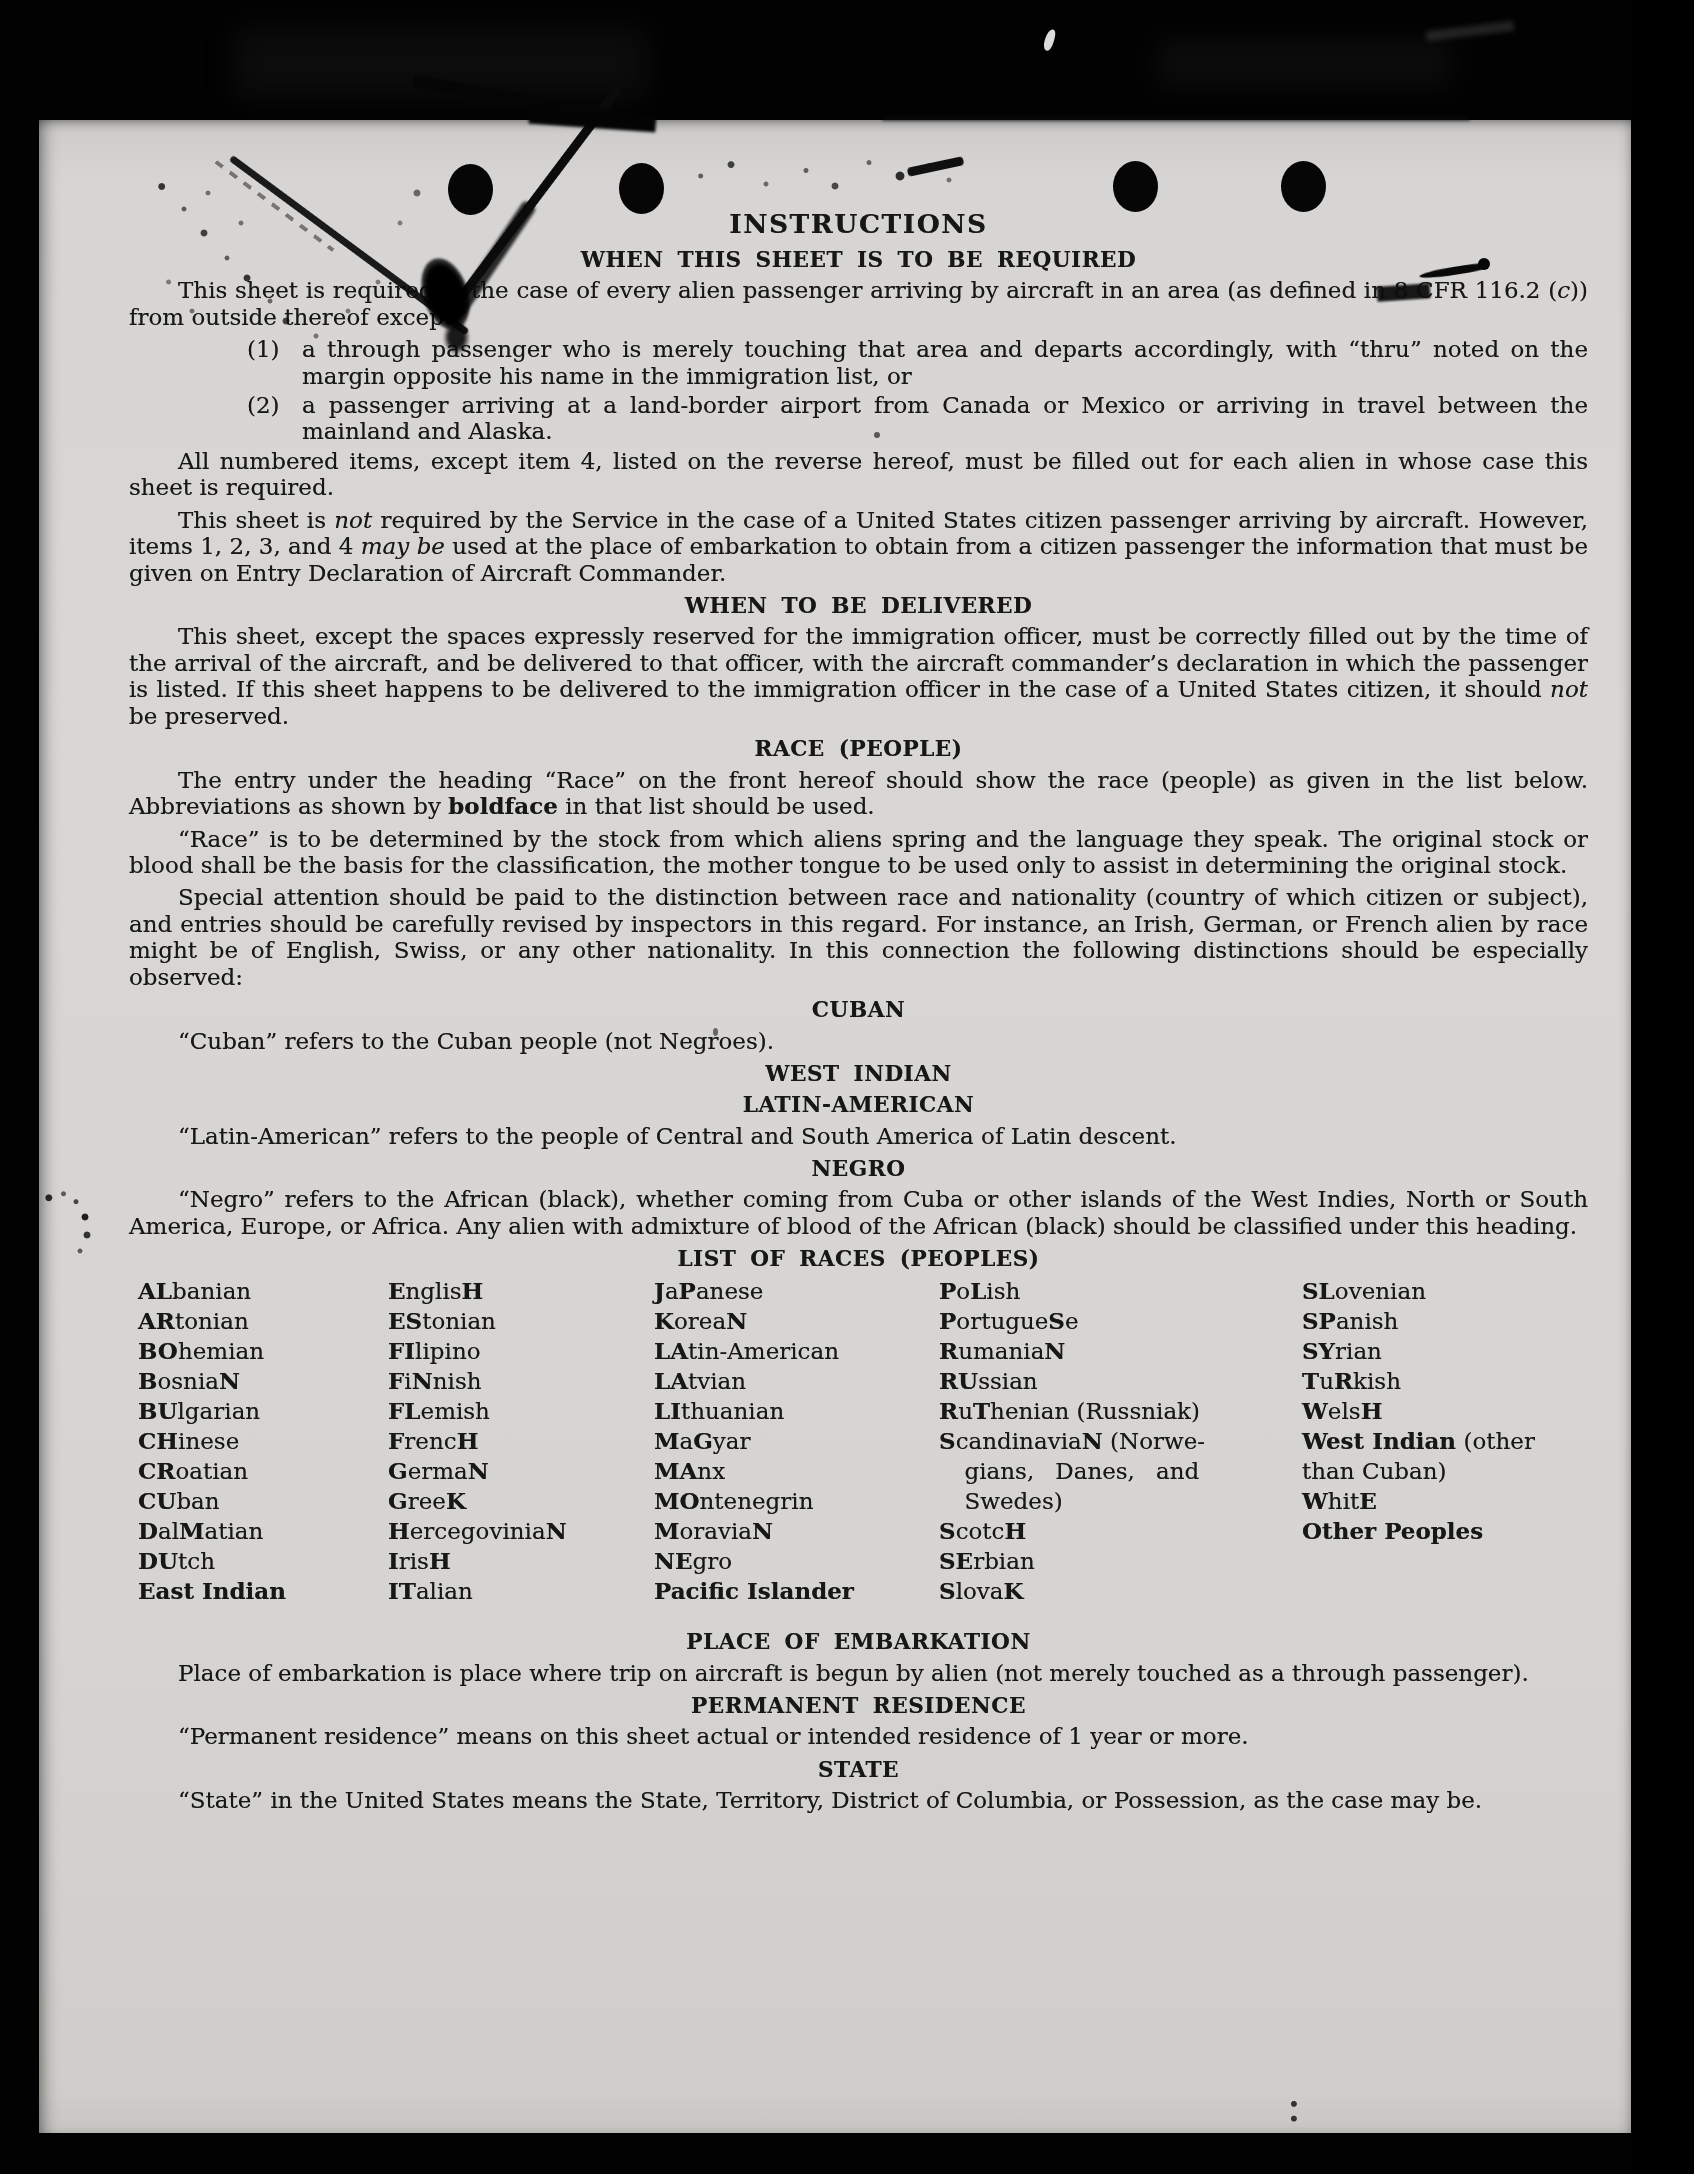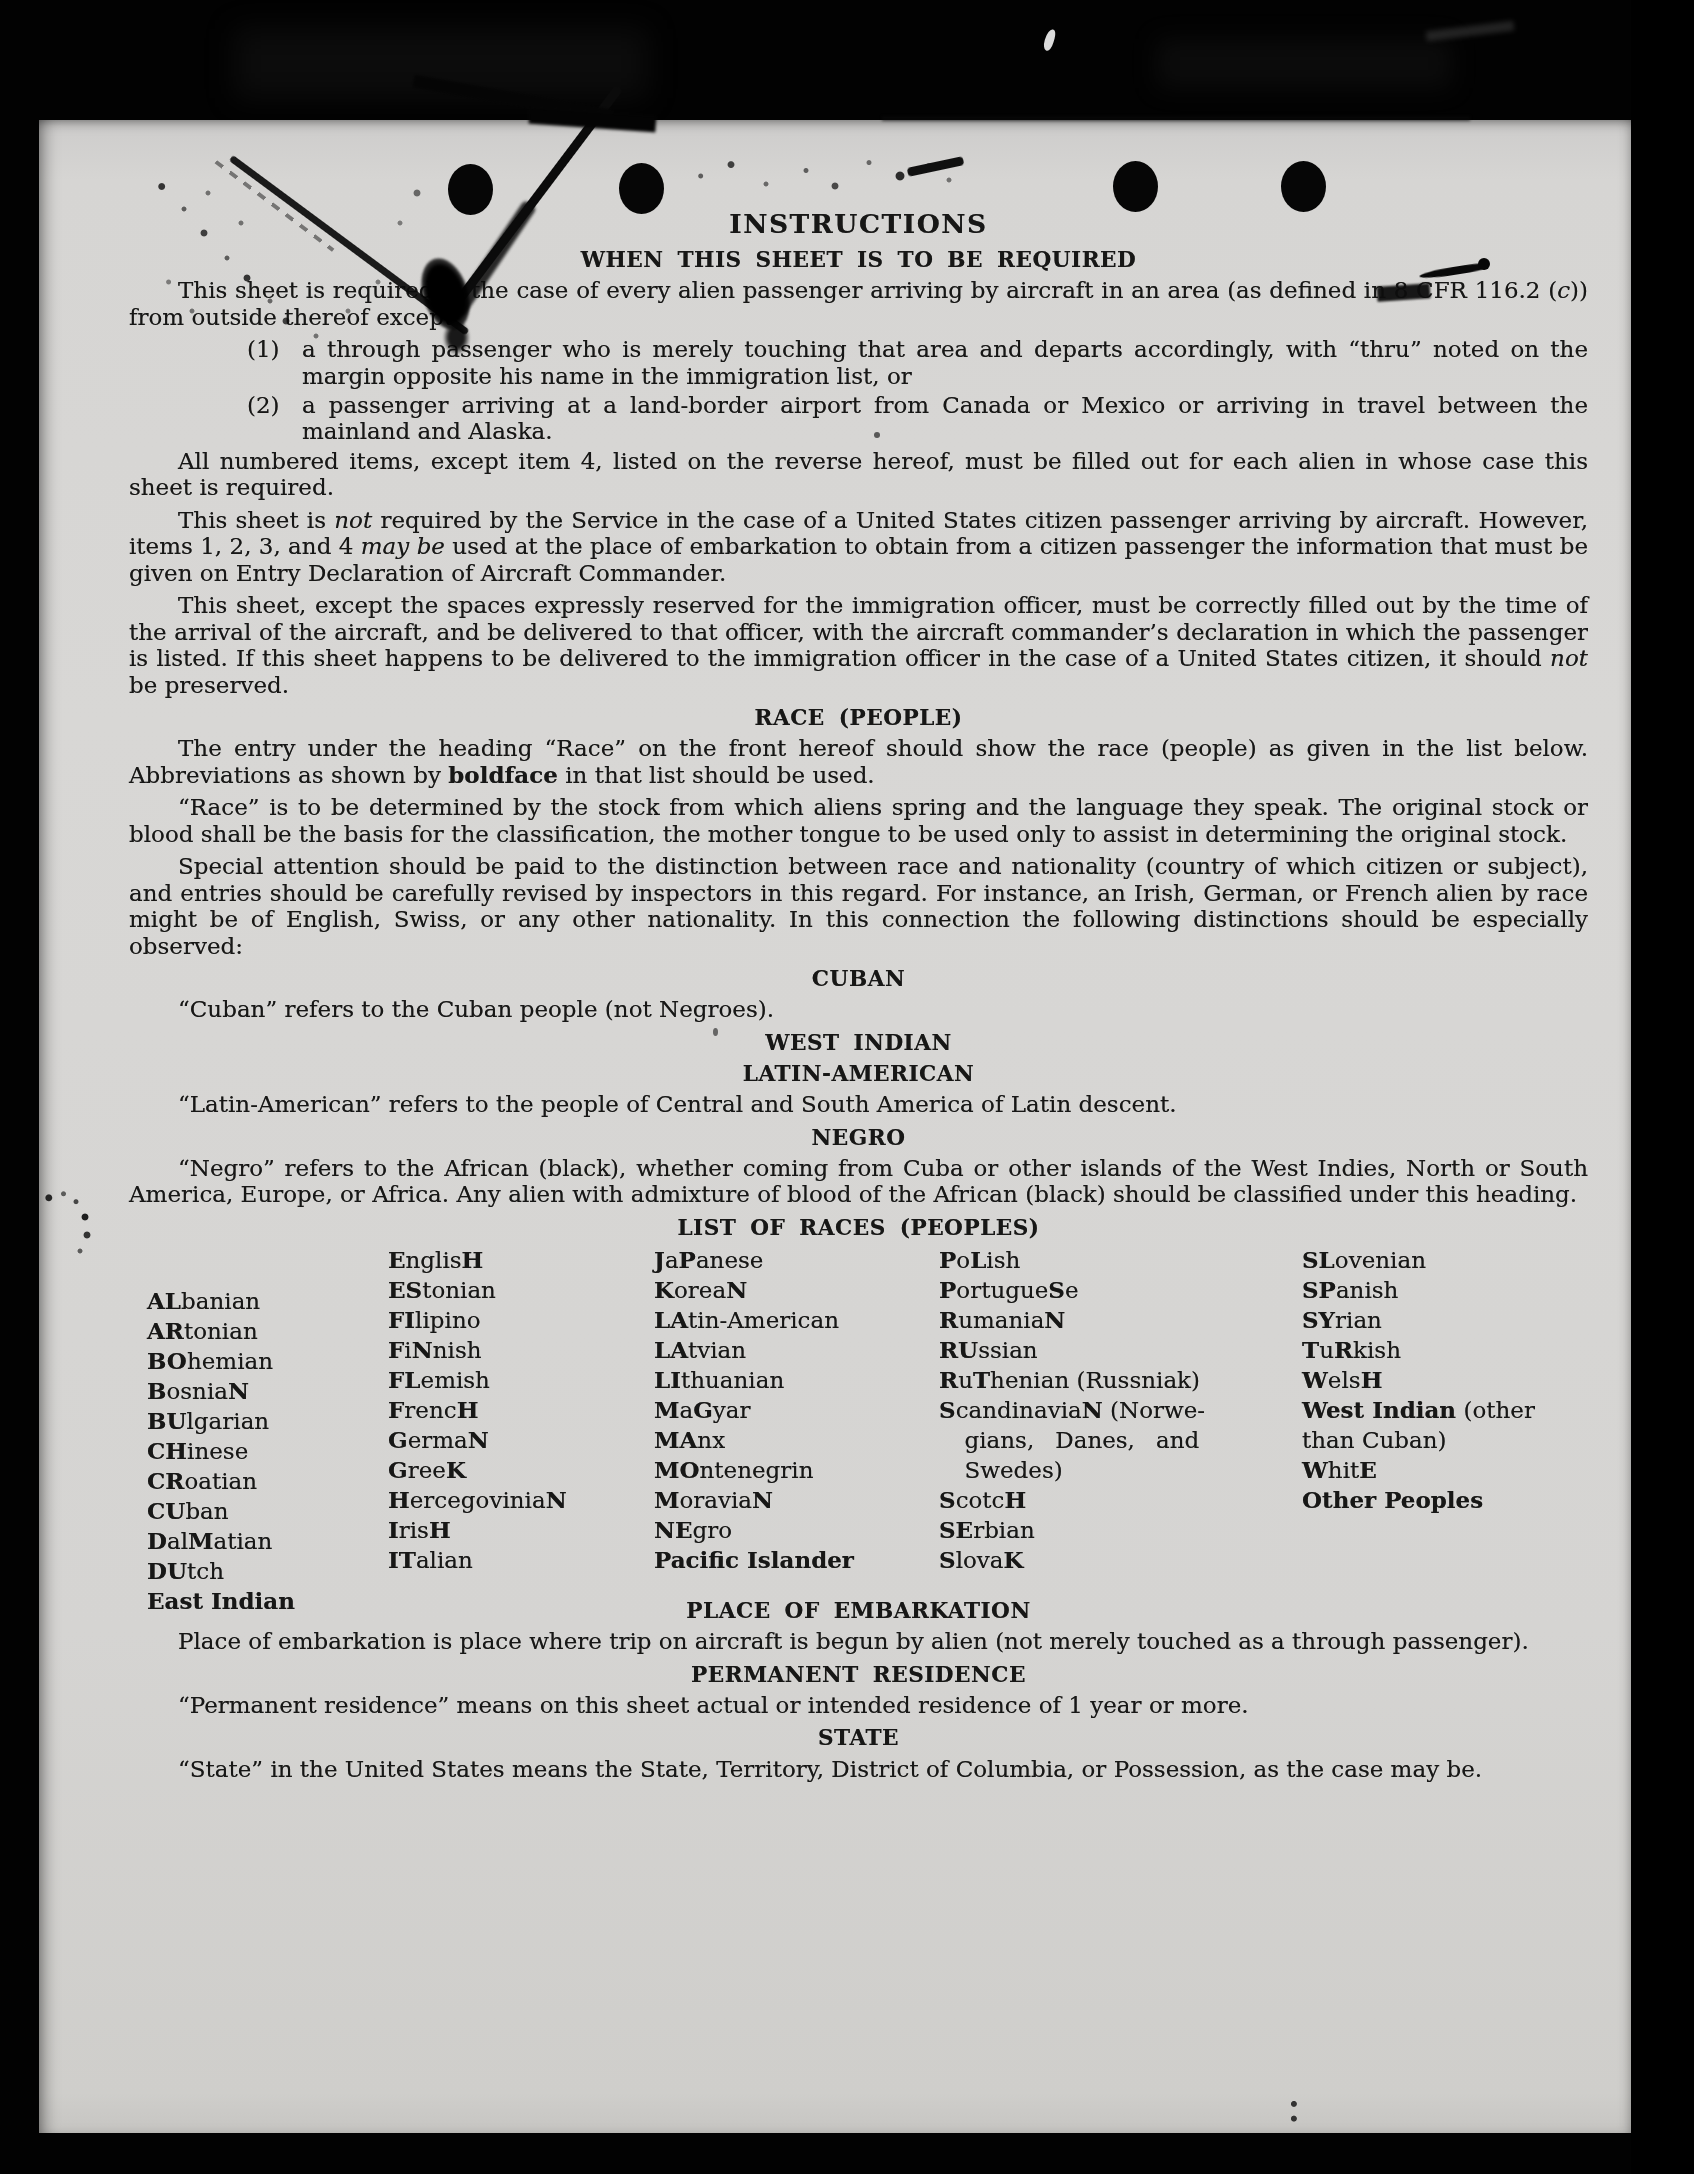--- a/index.html
+++ b/index.html
@@ -122,41 +122,42 @@
         <span><span>a through passenger who is merely touching that area and departs accordingly, with “thru” noted on the margin opposite his name in the immigration list, or</span></span>
       </div>
       <div class="item">
         <span class="num">(2)</span>
         <span><span>a passenger arriving at a land-border airport from Canada or Mexico or arriving in travel between the mainland and Alaska.</span></span>
       </div>
 
       <div class="p"><span>All numbered items, except item 4, listed on the reverse hereof, must be filled out for each alien in whose case this sheet is required.</span></div>
       <div class="p"><span>This sheet is </span><span class="i">not</span><span> required by the Service in the case of a United States citizen passenger arriving by aircraft.  However, items 1, 2, 3, and 4 </span><span class="i">may be</span><span> used at the place of embarkation to obtain from a citizen passenger the information that must be given on Entry Declaration of Aircraft Commander.</span></div>
 
+      <div class="h2">WHEN TO BE DELIVERED</div>
       <div class="p"><span>This sheet, except the spaces expressly reserved for the immigration officer, must be correctly filled out by the time of the arrival of the aircraft, and be delivered to that officer, with the aircraft commander’s declaration in which the passenger is listed.  If this sheet happens to be delivered to the immigration officer in the case of a United States citizen, it should </span><span class="i">not</span><span> be preserved.</span></div>
 
       <div class="h2">RACE (PEOPLE)</div>
       <div class="p"><span>The entry under the heading “Race” on the front hereof should show the race (people) as given in the list below.  Abbreviations as shown by </span><span class="b">boldface</span><span> in that list should be used.</span></div>
       <div class="p"><span>“Race” is to be determined by the stock from which aliens spring and the language they speak.  The original stock or blood shall be the basis for the classification, the mother tongue to be used only to assist in determining the original stock.</span></div>
       <div class="p"><span>Special attention should be paid to the distinction between race and nationality (country of which citizen or subject), and entries should be carefully revised by inspectors in this regard.  For instance, an Irish, German, or French alien by race might be of English, Swiss, or any other nationality.  In this connection the following distinctions should be especially observed:</span></div>
 
       <div class="h2">CUBAN</div>
       <div class="p"><span>“Cuban” refers to the Cuban people (not Negroes).</span></div>
 
       <div class="h2">WEST INDIAN</div>
 
       <div class="h2">LATIN-AMERICAN</div>
       <div class="p"><span>“Latin-American” refers to the people of Central and South America of Latin descent.</span></div>
 
       <div class="h2">NEGRO</div>
       <div class="p"><span>“Negro” refers to the African (black), whether coming from Cuba or other islands of the West Indies, North or South America, Europe, or Africa.  Any alien with admixture of blood of the African (black) should be classified under this heading.</span></div>
 
       <div class="h2">LIST OF RACES (PEOPLES)</div>
       <div id="races">
-          <div class="race-col" style="left: 18px; margin-top: 41px;">
+          <div class="race-col" style="left: 9px;">
             <div class="race-line"><span class="b">AL</span><span>banian</span></div>
             <div class="race-line"><span class="b">AR</span><span>tonian</span></div>
             <div class="race-line"><span class="b">BO</span><span>hemian</span></div>
             <div class="race-line"><span class="b">B</span><span>osnia</span><span class="b">N</span></div>
             <div class="race-line"><span class="b">BU</span><span>lgarian</span></div>
             <div class="race-line"><span class="b">CH</span><span>inese</span></div>
             <div class="race-line"><span class="b">CR</span><span>oatian</span></div>
             <div class="race-line"><span class="b">CU</span><span>ban</span></div>
             <div class="race-line"><span class="b">D</span><span>al</span><span class="b">M</span><span>atian</span></div>
             <div class="race-line"><span class="b">DU</span><span>tch</span></div>

